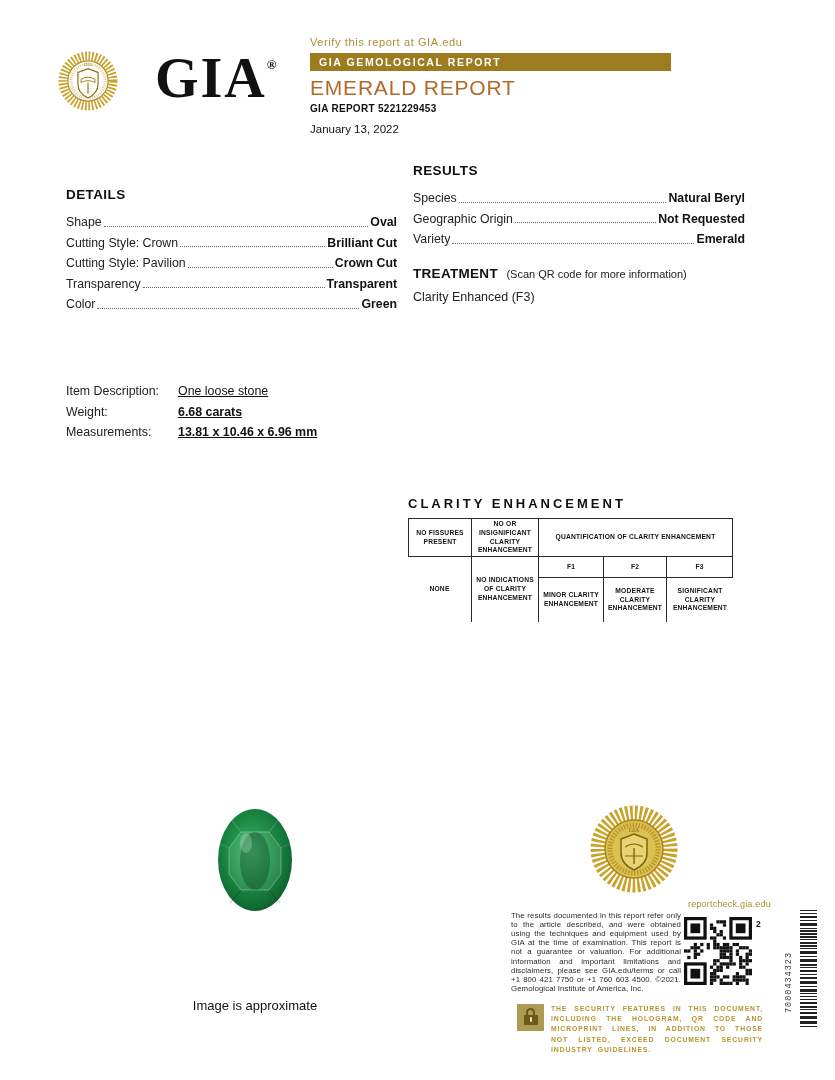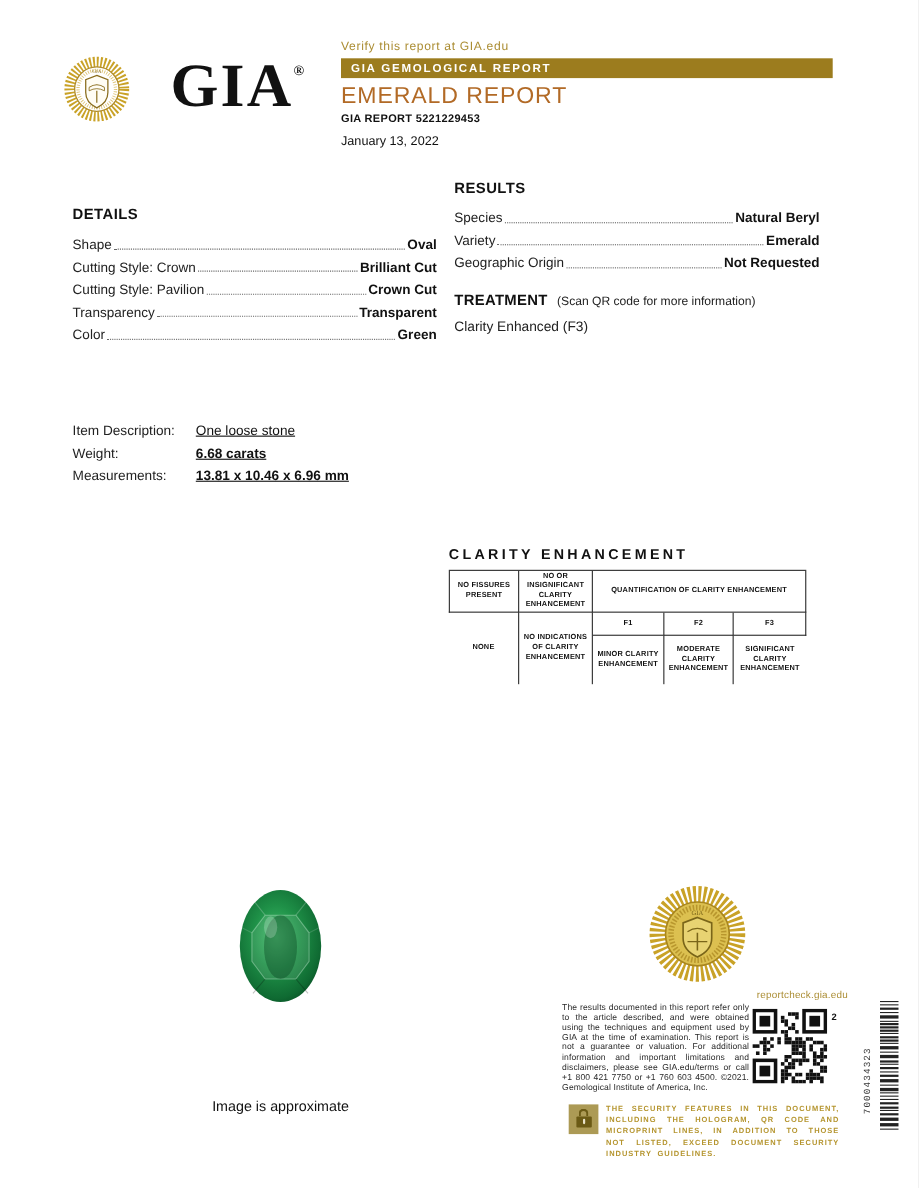--- a/index.html
+++ b/index.html
@@ -6,21 +6,21 @@
   .page {
     position:relative; width:835px; height:1080px; background:#ffffff;
     font-family:"Liberation Sans", sans-serif; color:#1e1e1e; overflow:hidden;
     margin:0 auto;
   }
   
   .seal-header { position:absolute; left:57px; top:50px; width:62px; height:62px; }
   .gia-logo { position:absolute; left:126px; top:46px; font-family:"Liberation Serif", serif; font-weight:bold; font-size:56px; letter-spacing:2px; color:#111;margin-left:29px; }
   .gia-logo sup { font-size:13px; vertical-align:28px; letter-spacing:0; }
   .verify { position:absolute; left:310px; top:36px; width:447px; text-align:left; color:#ab8d33; font-size:11px; letter-spacing:0.6px; }
-  .banner { position:absolute; left:310px; top:53px; width:447px; height:18px; background:#9c7c1e; color:#fff; font-size:10.5px; font-weight:bold; letter-spacing:1.6px; line-height:18px; padding-left:9px; box-sizing:border-box; }
+  .banner { position:absolute; left:310px; top:53px; width:361px; height:18px; background:#9c7c1e; color:#fff; font-size:10.5px; font-weight:bold; letter-spacing:1.6px; line-height:18px; padding-left:9px; box-sizing:border-box; }
   .report-title { position:absolute; left:310px; top:76px; font-size:21px; color:#b26a26; letter-spacing:0.8px; }
   .report-number { position:absolute; left:310px; top:103px; font-size:10px; font-weight:bold; letter-spacing:0.3px; color:#111; }
   .report-date { position:absolute; left:310px; top:123px; font-size:11.5px; color:#111; }
   
   .col { position:absolute; top:163px; }
   .col.details { left:66px; width:331px;margin-top:24px; }
   .col.results { left:413px; width:332px; }
   .sec-heading { font-size:13.5px; font-weight:bold; letter-spacing:0.4px; margin-bottom:7px; color:#111; }
   .spec-row { display:flex; align-items:flex-end; height:20.6px; font-size:12.3px; }
   .spec-label { white-space:nowrap; color:#222; line-height:1.1; }
@@ -125,28 +125,28 @@
   </div>
 
   <div class="col results">
     <div class="sec-heading">RESULTS</div>
     <div class="spec-row">
       <span class="spec-label">Species</span>
         <span class="leader"></span>
         <span class="spec-value">Natural Beryl</span>
     </div>
     <div class="spec-row">
+      <span class="spec-label">Geographic Origin</span>
+        <span class="leader"></span>
+        <span class="spec-value">Not Requested</span>
+    </div>
+    <div class="spec-row">
       <span class="spec-label">Variety</span>
         <span class="leader"></span>
         <span class="spec-value">Emerald</span>
-    </div>
-    <div class="spec-row">
-      <span class="spec-label">Geographic Origin</span>
-        <span class="leader"></span>
-        <span class="spec-value">Not Requested</span>
     </div>
     <div class="treatment">
       <span class="treatment-heading">TREATMENT</span>
       <span class="treatment-note">(Scan QR code for more information)</span>
       <div class="treatment-value">Clarity Enhanced (F3)</div>
     </div>
   </div>
 
   <div class="item-info">
     <div class="item-row">

